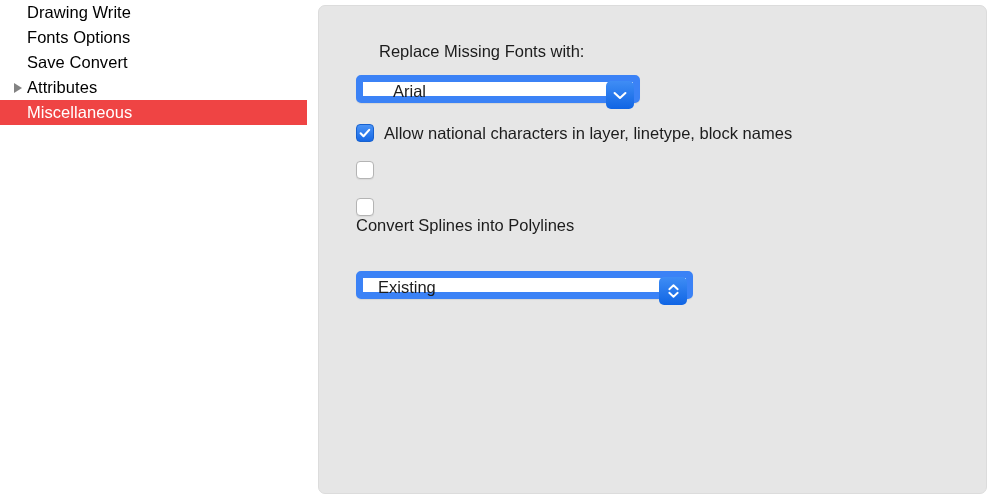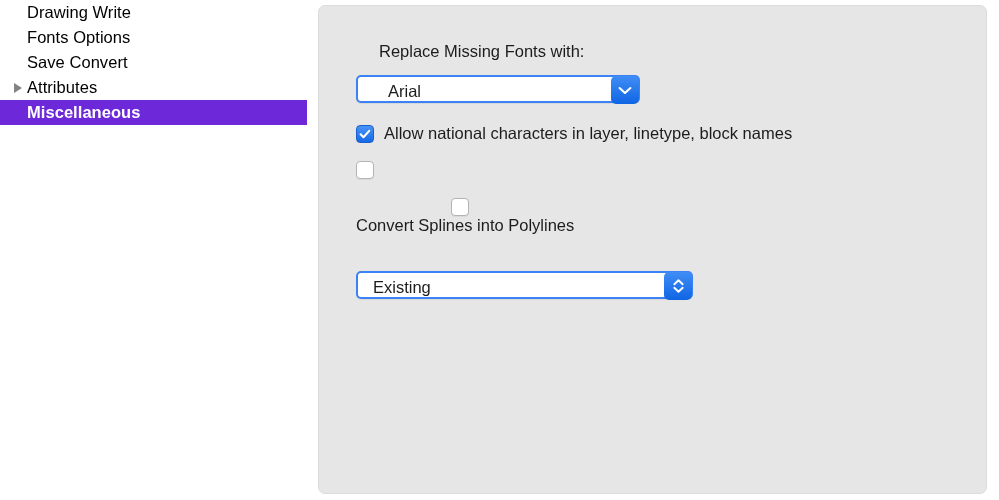--- a/index.html
+++ b/index.html
@@ -58,22 +58,21 @@
     color: #000000;
     letter-spacing: 0.05px;
   }
   .side-row.indent {
     padding-left: 27px;
   }
   .side-row.indent .side-label {
     margin-left: 0;
   }
   .side-row.selected {
-    background: #6d28d9;
-    font-weight: bold;
+    background: #ef4444;
   }
   .side-row.selected .side-label {
     color: #ffffff;
   }
 
   
   #panel {
     position: absolute;
     left: 318px;
     top: 5px;
@@ -90,26 +89,26 @@
     font-size: 16.5px;
     color: #1c1c1c;
     white-space: nowrap;
   }
 
   
   .popup {
     position: absolute;
     height: 28px;
     background: #ffffff;
-    border: 2px solid #3b82f6;
+    border: 7px solid #3b82f6;
     border-radius: 5px;
     box-sizing: border-box;
     box-shadow: 0 1px 1px rgba(0,0,0,0.07);
     display: flex;
-    align-items: flex-end;
+    align-items: flex-start;
   }
   .popup .popup-value {
     font-size: 16.5px;
     color: #1c1c1c;
     white-space: nowrap;
     flex: 1 1 auto;
     overflow: hidden;
   }
   .popup .arrow-box {
     position: absolute;
@@ -125,21 +124,21 @@
     justify-content: center;
   }
   .chev {
     display: block;
   }
 
   
   .cbrow {
     position: absolute;
     display: flex;
-    align-items: center;
+    align-items: flex-start;
     white-space: nowrap;
   }
   .cbox {
     width: 18px;
     height: 18px;
     flex: 0 0 18px;
     border-radius: 4px;
     box-sizing: border-box;
     margin-right: 10px;
     position: relative;

